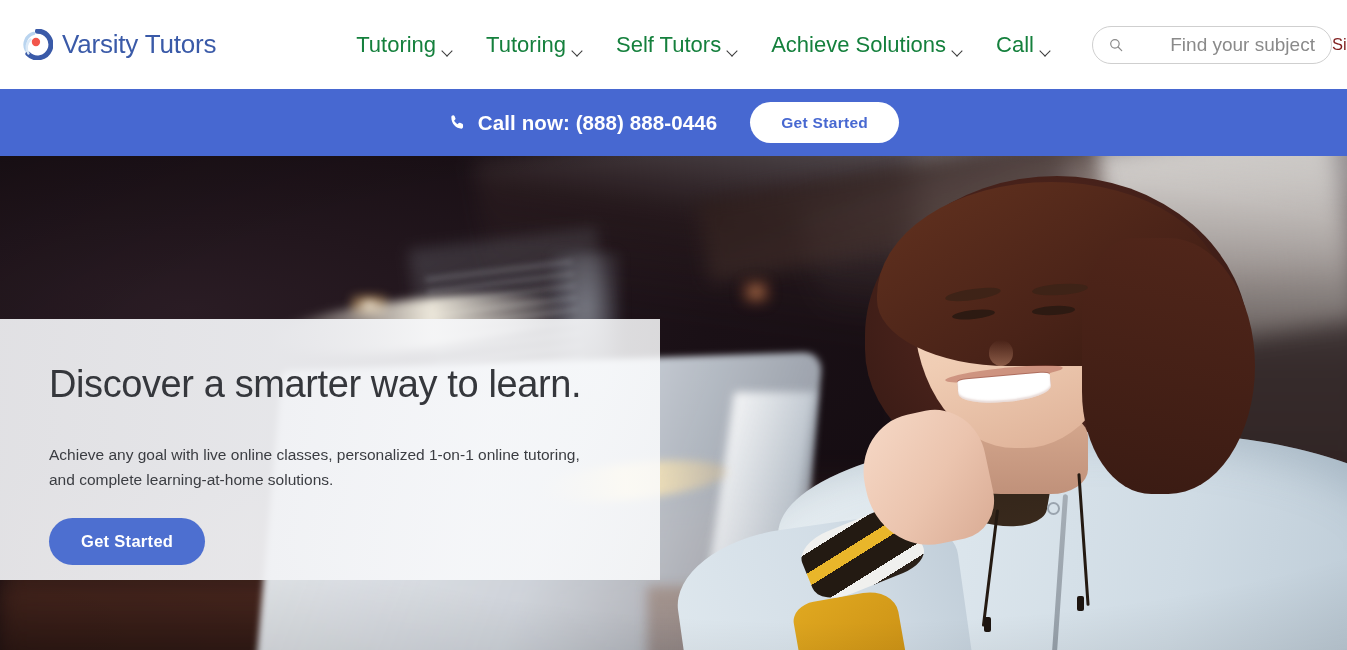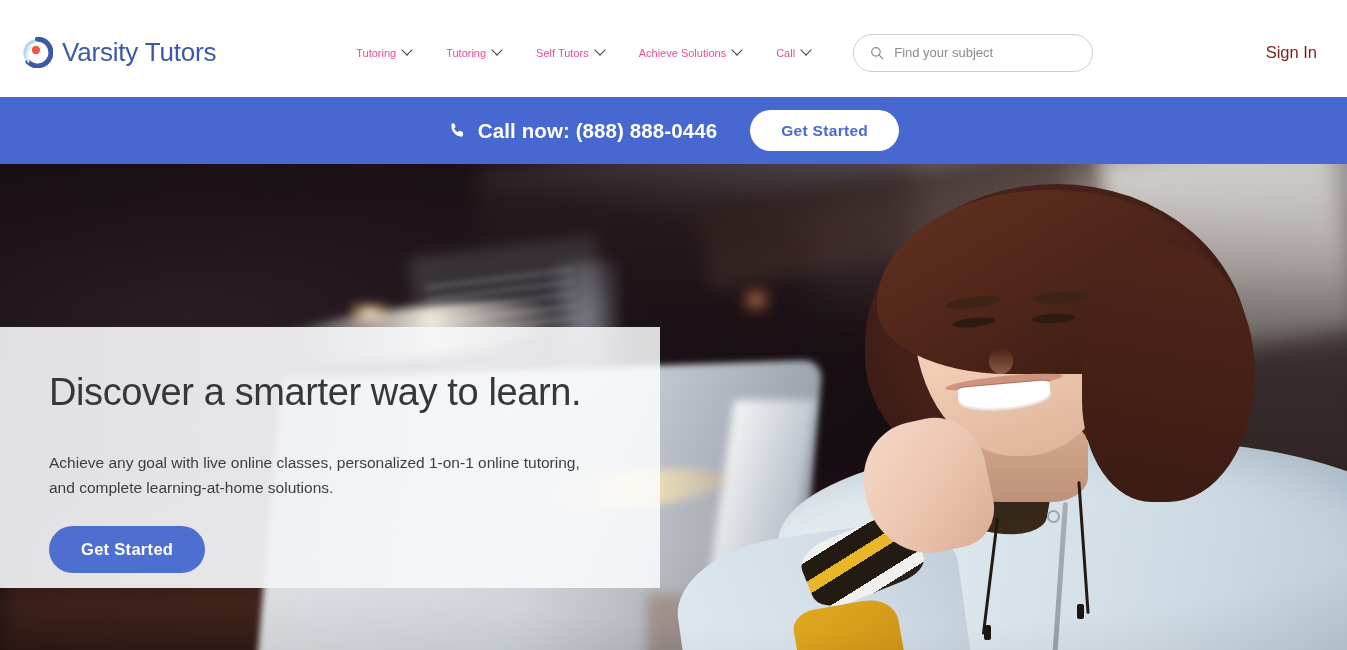--- a/index.html
+++ b/index.html
@@ -22,21 +22,20 @@
 
   
   .header {
     position: relative;
     height: 89px;
     background: #ffffff;
     display: flex;
     align-items: center;
     padding: 0 26px 0 22px;
     z-index: 30;
-    margin-top: 8px;
   }
 
   .brand {
     display: flex;
     align-items: center;
     gap: 9px;
     cursor: pointer;
     flex: 0 0 auto;
   }
   .brand-mark { display: block; width: 31px; height: 31px; }
@@ -50,24 +49,24 @@
 
   .nav {
     display: flex;
     align-items: center;
     gap: 34px;
     margin-left: 140px;
     flex: 0 0 auto;
   }
   .nav-item {
     display: flex;
-    align-items: center;
+    align-items: flex-end;
     gap: 7px;
-    font-size: 11px;
-    color: #ec4899;
+    font-size: 22px;
+    color: #15803d;
     cursor: pointer;
     white-space: nowrap;
     padding: 6px 0;
   }
   .chev {
     display: inline-block;
     width: 9px;
     height: 9px;
     position: relative;
     top: -2px;
@@ -93,24 +92,25 @@
     padding: 0 16px;
     gap: 10px;
     background: #fff;
     flex: 0 0 auto;
     cursor: text;
   }
   .search-input {
     border: none;
     outline: none;
     font-family: "Liberation Sans", sans-serif;
-    font-size: 13px;
+    font-size: 19px;
     color: #c2410c;
     background: transparent;
     width: 100%;
+    text-align: right;
   }
   .search-input::placeholder { color: #8a8a8a; }
 
   .signin {
     margin-left: auto;
     font-size: 16.5px;
     color: #7f1d1d;
     cursor: pointer;
     white-space: nowrap;
     padding-right: 4px;

